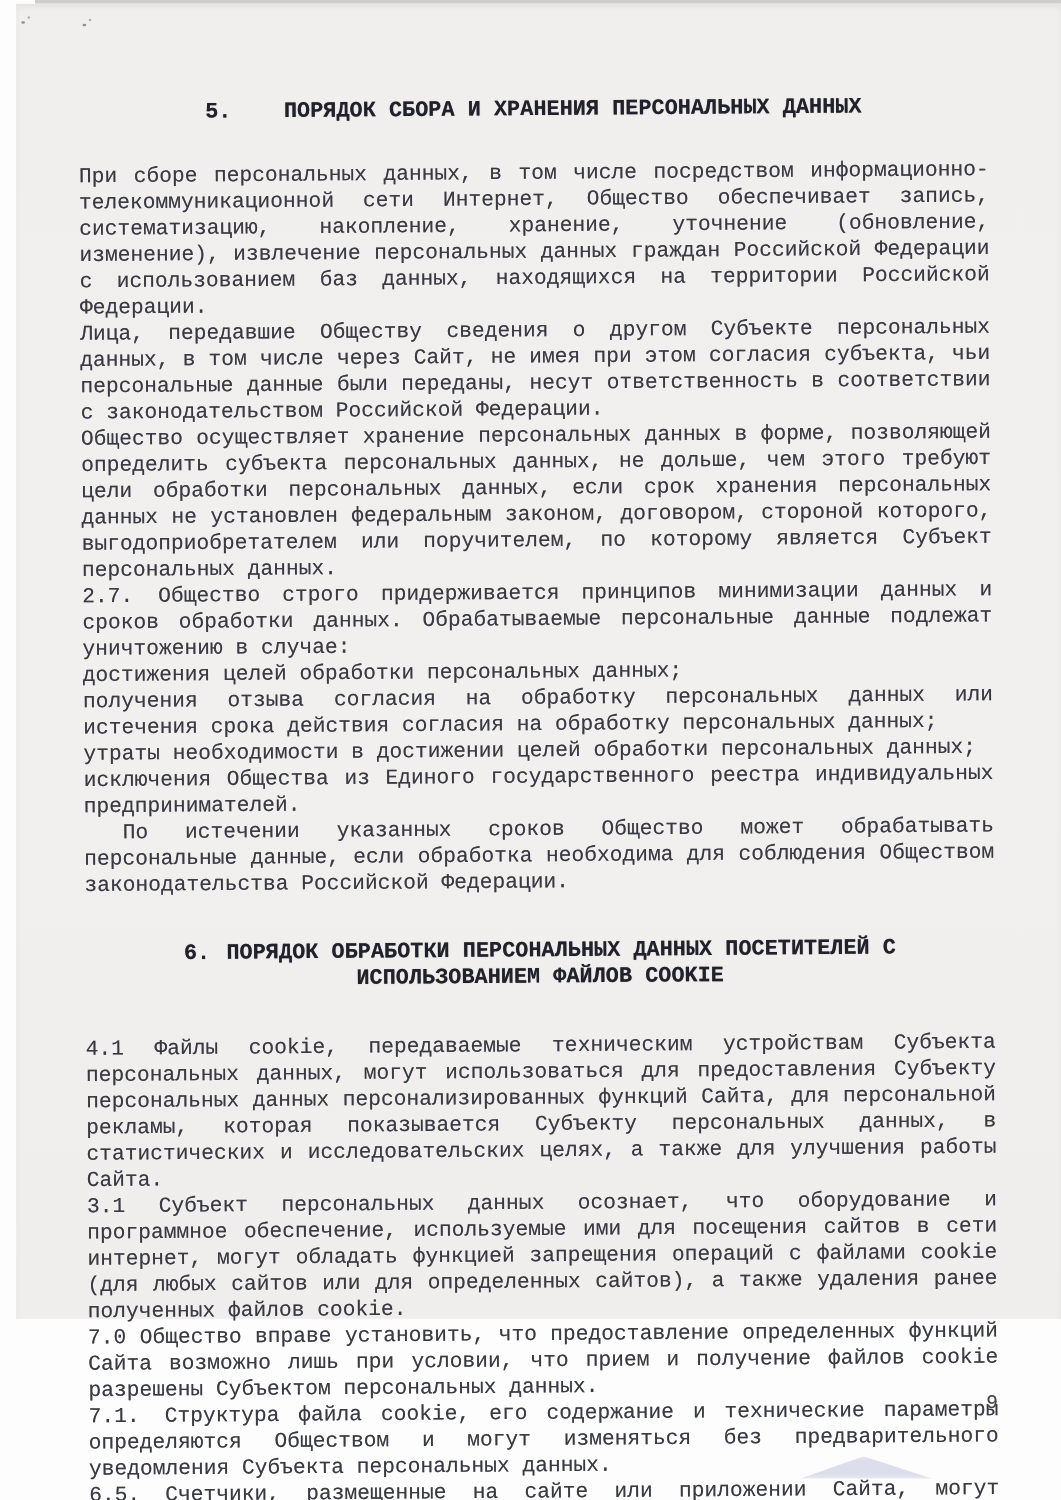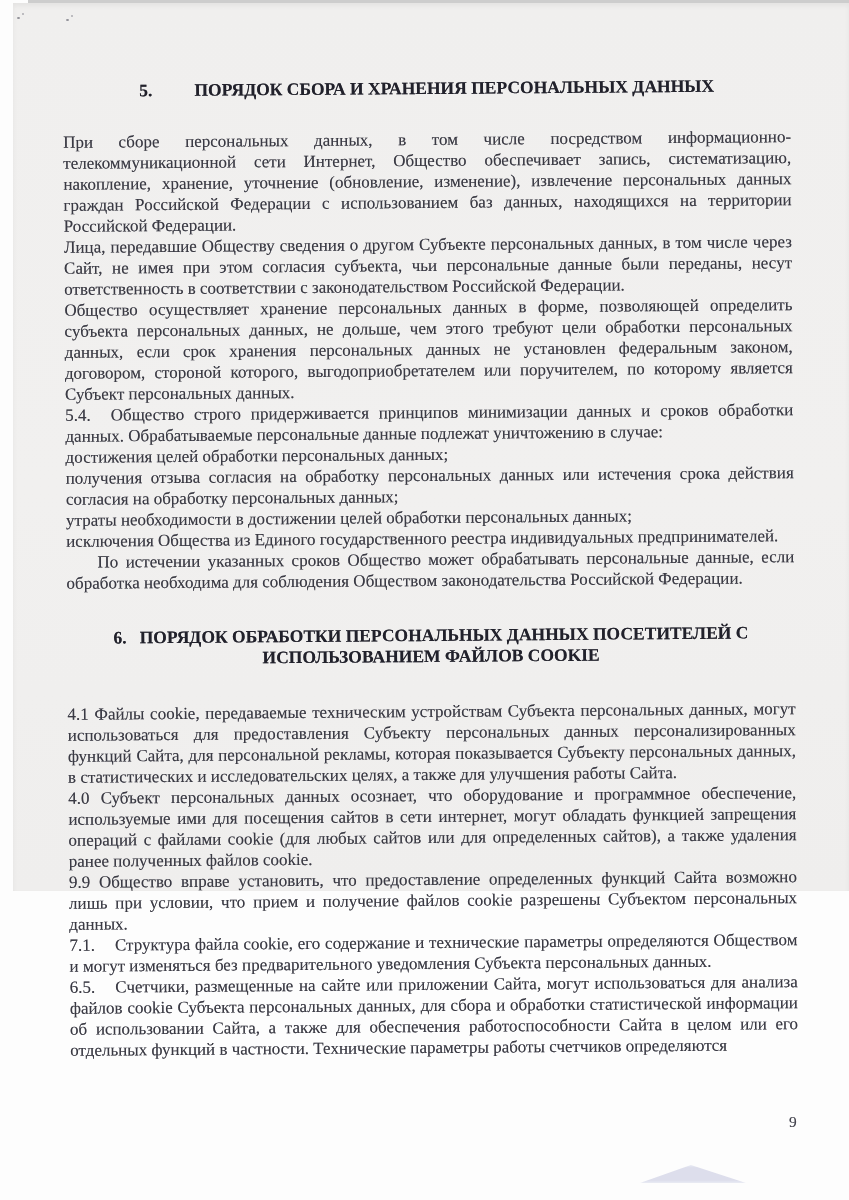--- a/index.html
+++ b/index.html
@@ -9,23 +9,24 @@
     overflow: hidden;
     position: relative;
     font-family: "Liberation Serif", "DejaVu Serif", serif;
   }
   .canvas { position: absolute; inset: 0; background: #fdfdfd; }
   .top-edge {
     position: absolute; top: 0; left: 28px; right: 0; height: 3px;
     background: #cdcdcd;
   }
   .page {
-    position: absolute; left: 13px; top: 3px; width: 836px; height: 888px;
+    position: absolute; left: 13px; top: 3px; width: 836px; height: 1052px;
     background: linear-gradient(180deg, #f0efee 0%, #f1f0ef 55%, #efeeed 100%);
     box-shadow: inset 0 3px 5px rgba(0,0,0,0.05);
+    font-family: Liberation Mono, monospace;
   }
   .content {
     position: absolute; left: 49px; top: 0; width: 728px;
     transform: rotate(-0.45deg); transform-origin: 50% 0;
     color: #3a3a44;
     font-size: 17px; line-height: 21px;
     text-shadow: 0 0 0.5px rgba(58,58,68,0.55);
   }
   .para { margin: 0; text-align: justify; }
   .para.indent { text-indent: 31px; }
@@ -72,39 +73,39 @@
     <div class="speck s4"></div>
 
     <div class="content">
 
       <h1 class="heading h5"><span>5.</span><span class="hgap g42"></span><span>ПОРЯДОК СБОРА И ХРАНЕНИЯ ПЕРСОНАЛЬНЫХ ДАННЫХ</span></h1>
 
       <p class="para">При сборе персональных данных, в том числе посредством информационно-телекоммуникационной сети Интернет, Общество обеспечивает запись, систематизацию, накопление, хранение, уточнение (обновление, изменение), извлечение персональных данных граждан Российской Федерации с использованием баз данных, находящихся на территории Российской Федерации.</p>
       <p class="para">Лица, передавшие Обществу сведения о другом Субъекте персональных данных, в том числе через Сайт, не имея при этом согласия субъекта, чьи персональные данные были переданы, несут ответственность в соответствии с законодательством Российской Федерации.</p>
       <p class="para">Общество осуществляет хранение персональных данных в форме, позволяющей определить субъекта персональных данных, не дольше, чем этого требуют цели обработки персональных данных, если срок хранения персональных данных не установлен федеральным законом, договором, стороной которого, выгодоприобретателем или поручителем, по которому является Субъект персональных данных.</p>
 
-      <p class="para"><span>5.4.</span><span class="tab"></span><span>Общество строго придерживается принципов минимизации данных и сроков обработки данных. Обрабатываемые персональные данные подлежат уничтожению в случае:</span></p>
+      <p class="para"><span>2.7.</span><span class="tab"></span><span>Общество строго придерживается принципов минимизации данных и сроков обработки данных. Обрабатываемые персональные данные подлежат уничтожению в случае:</span></p>
 
       <p class="para">достижения целей обработки персональных данных;</p>
       <p class="para">получения отзыва согласия на обработку персональных данных или истечения срока действия согласия на обработку персональных данных;</p>
       <p class="para">утраты необходимости в достижении целей обработки персональных данных;</p>
       <p class="para">исключения Общества из Единого государственного реестра индивидуальных предпринимателей.</p>
 
       <p class="para indent">По истечении указанных сроков Общество может обрабатывать персональные данные, если обработка необходима для соблюдения Обществом законодательства Российской Федерации.</p>
 
       <h2 class="heading h6">
         <span class="hline"><span>6.</span><span class="hgap g13"></span><span>ПОРЯДОК ОБРАБОТКИ ПЕРСОНАЛЬНЫХ ДАННЫХ ПОСЕТИТЕЛЕЙ С</span></span>
         <span class="hline">ИСПОЛЬЗОВАНИЕМ ФАЙЛОВ COOKIE</span>
       </h2>
 
       <p class="para"><span>4.1</span> <span>Файлы cookie, передаваемые техническим устройствам Субъекта персональных данных, могут использоваться для предоставления Субъекту персональных данных персонализированных функций Сайта, для персональной рекламы, которая показывается Субъекту персональных данных, в статистических и исследовательских целях, а также для улучшения работы Сайта.</span></p>
 
-      <p class="para"><span>4.0</span> <span>Субъект персональных данных осознает, что оборудование и программное обеспечение, используемые ими для посещения сайтов в сети интернет, могут обладать функцией запрещения операций с файлами cookie (для любых сайтов или для определенных сайтов), а также удаления ранее полученных файлов cookie.</span></p>
+      <p class="para"><span>3.1</span> <span>Субъект персональных данных осознает, что оборудование и программное обеспечение, используемые ими для посещения сайтов в сети интернет, могут обладать функцией запрещения операций с файлами cookie (для любых сайтов или для определенных сайтов), а также удаления ранее полученных файлов cookie.</span></p>
 
-      <p class="para"><span>9.9</span> <span>Общество вправе установить, что предоставление определенных функций Сайта возможно лишь при условии, что прием и получение файлов cookie разрешены Субъектом персональных данных.</span></p>
+      <p class="para"><span>7.0</span> <span>Общество вправе установить, что предоставление определенных функций Сайта возможно лишь при условии, что прием и получение файлов cookie разрешены Субъектом персональных данных.</span></p>
 
       <p class="para"><span>7.1.</span><span class="tab"></span><span>Структура файла cookie, его содержание и технические параметры определяются Обществом и могут изменяться без предварительного уведомления Субъекта персональных данных.</span></p>
 
       <p class="para"><span>6.5.</span><span class="tab"></span><span>Счетчики, размещенные на сайте или приложении Сайта, могут использоваться для анализа файлов cookie Субъекта персональных данных, для сбора и обработки статистической информации об использовании Сайта, а также для обеспечения работоспособности Сайта в целом или его отдельных функций в частности. Технические параметры работы счетчиков определяются</span></p>
 
     </div>
 
     <div class="pageno">9</div>
     <div class="corner-shape"></div>
   </div>

